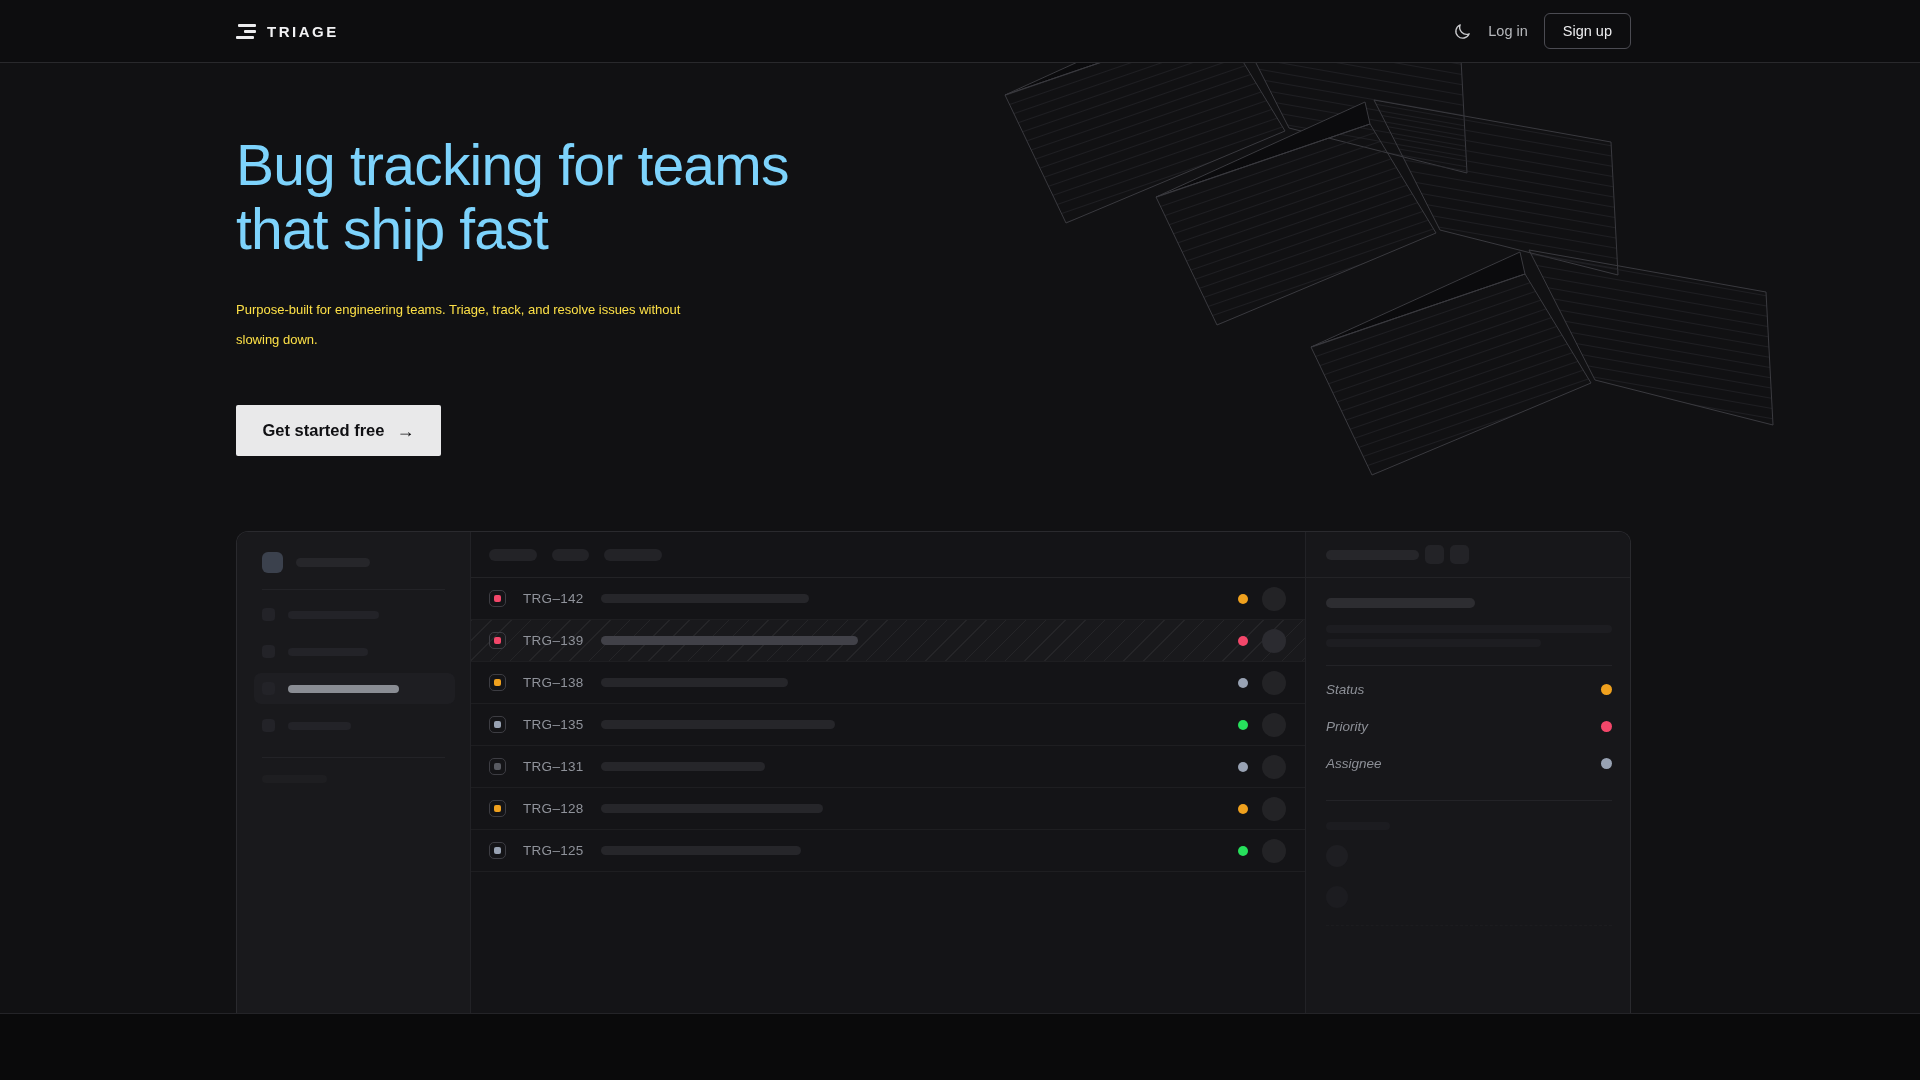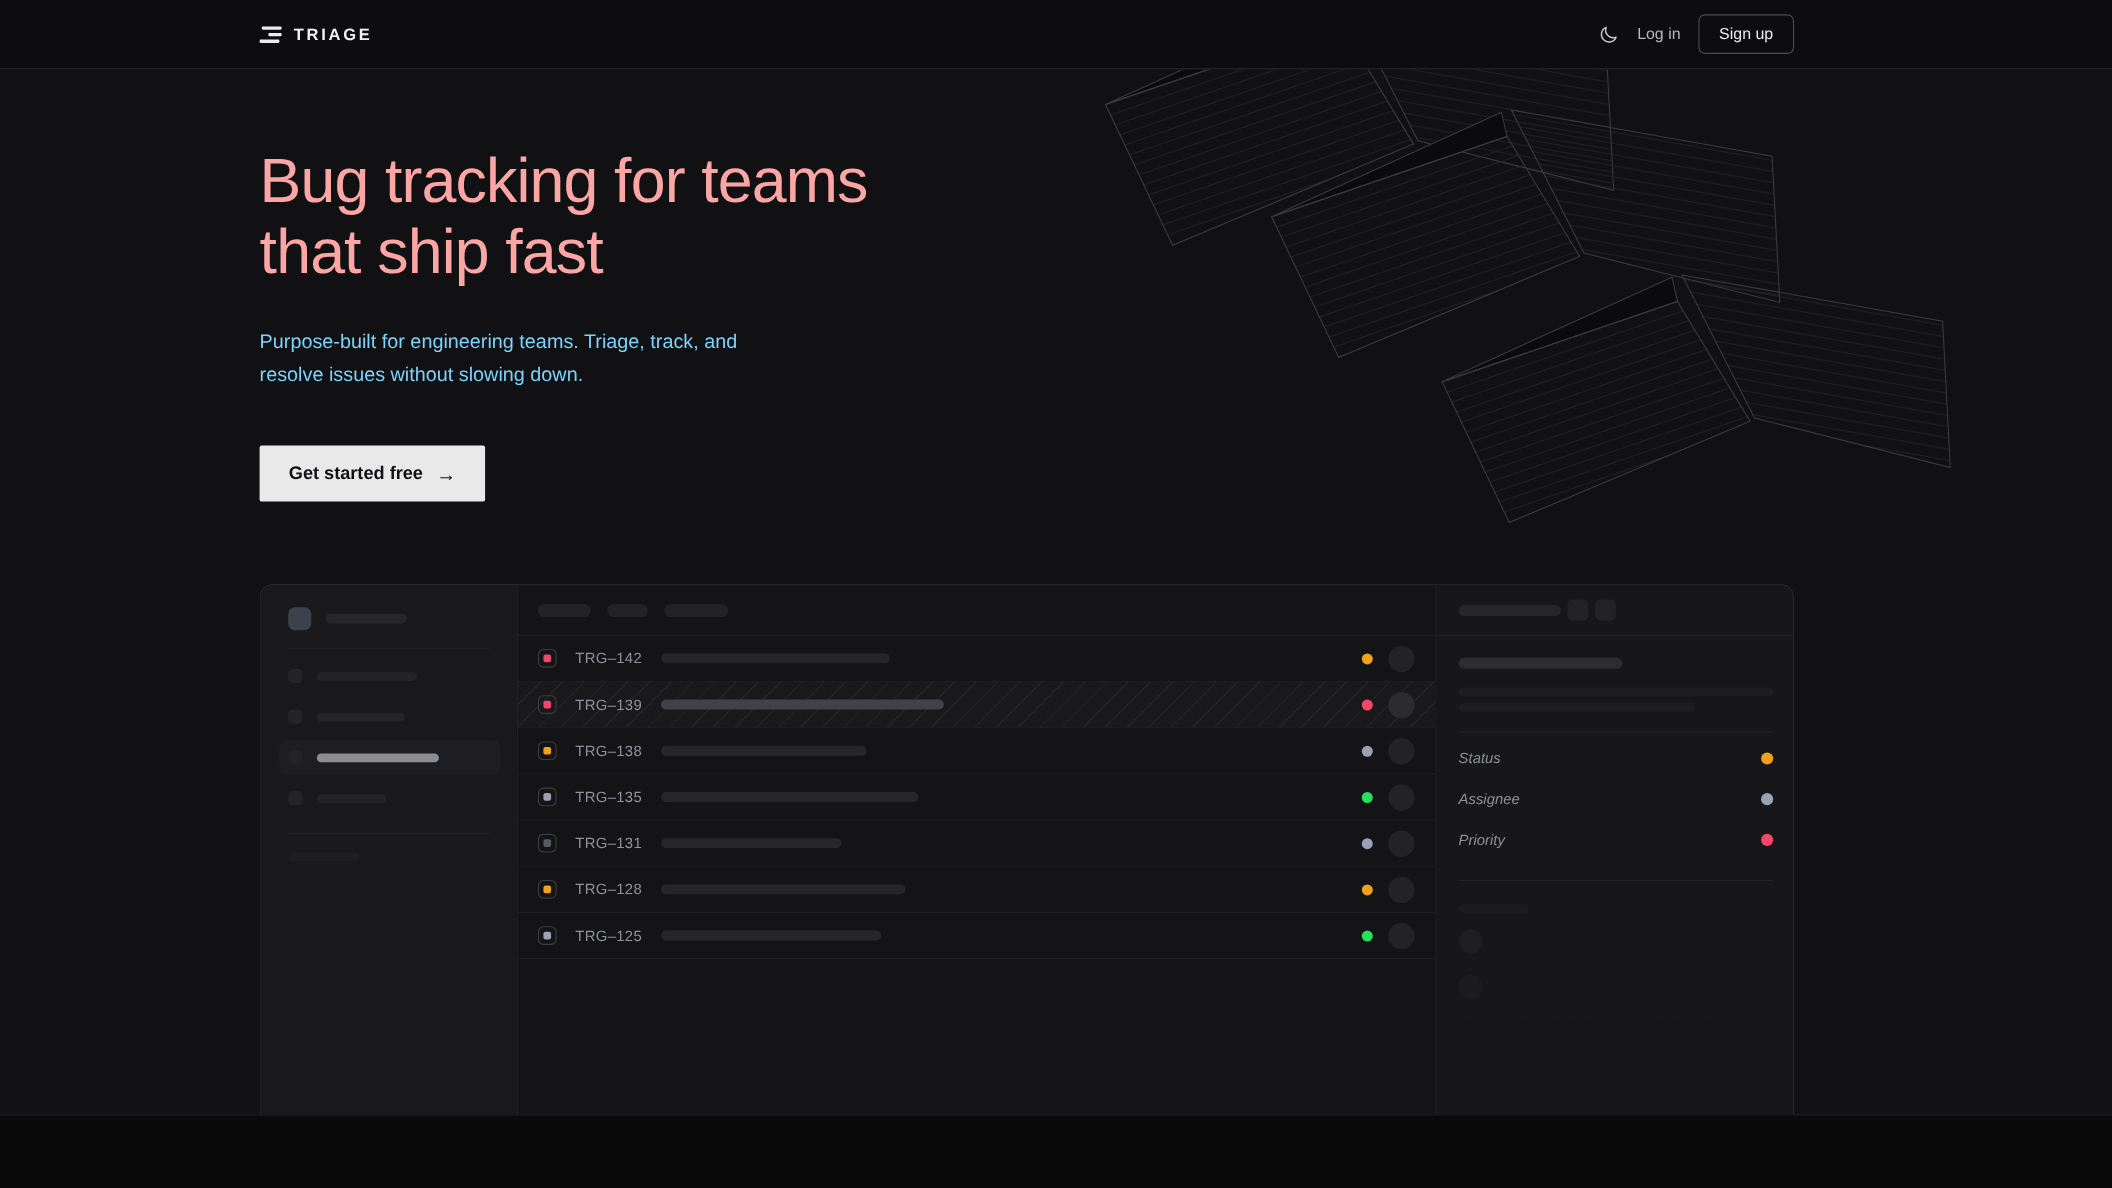--- a/index.html
+++ b/index.html
@@ -20,22 +20,22 @@
   .nav-actions { display:flex; align-items:center; gap:16px; }
   .theme-btn { background:none; border:none; cursor:pointer; display:flex; align-items:center; }
   .login-link { color:#b6b8bc; font-size:14.5px; text-decoration:none; cursor:pointer; }
   .signup-btn { background:transparent; border:1px solid #4b4b52; border-radius:6px; color:#ededef;
     font-size:14.5px; font-family:inherit; padding:9px 18px; cursor:pointer; }
 
   
   .hero { position:relative; height:950px; background:#111113; overflow:hidden; }
   .decor { position:absolute; left:950px; top:0; overflow:visible; pointer-events:none; }
   .hero-content { position:relative; z-index:2; }
-  h1 { padding-top:70px; color:#fca5a5; font-size:57px; line-height:64px; font-weight:500; letter-spacing:-0.8px; }
-  .subtitle { margin-top:34px; width:480px; color:#7dd3fc; font-size:18px; line-height:30px; }
+  h1 { padding-top:70px; color:#7dd3fc; font-size:57px; line-height:64px; font-weight:500; letter-spacing:-0.8px; }
+  .subtitle { margin-top:34px; width:480px; color:#fde047; font-size:13px; line-height:30px; }
   .cta-btn { margin-top:50px; width:205px; height:51px; background:#e9e9ea; color:#101013; border:none;
     border-radius:2px; font-size:16.5px; font-weight:600; font-family:inherit; display:flex;
     align-items:center; justify-content:center; gap:12px; cursor:pointer; }
   .cta-arrow { font-size:18px; font-weight:400; position:relative; top:0.5px; }
 
   
   .mockup { margin-top:75px; width:1395px; height:489px; border:1px solid #2a2a2e; border-bottom:none;
     border-radius:12px 12px 0 0; display:flex; overflow:hidden; background:#141417; }
   .skel { display:block; border-radius:5px; background:#26262a; }
 
@@ -263,26 +263,26 @@
           <span class="skel det-title"></span>
           <span class="skel det-line1"></span>
           <span class="skel det-line2"></span>
           <div class="det-div"></div>
           <div class="det-fields">
             <div class="det-field">
                 <span class="f-label">Status</span>
                 <span class="f-dot" style="background: rgb(240, 161, 30);"></span>
               </div>
               <div class="det-field">
+                <span class="f-label">Priority</span>
+                <span class="f-dot" style="background: rgb(243, 71, 106);"></span>
+              </div>
+              <div class="det-field">
                 <span class="f-label">Assignee</span>
                 <span class="f-dot" style="background: rgb(152, 162, 179);"></span>
-              </div>
-              <div class="det-field">
-                <span class="f-label">Priority</span>
-                <span class="f-dot" style="background: rgb(243, 71, 106);"></span>
               </div>
           </div>
           <div class="det-div"></div>
           <span class="skel det-label2"></span>
           <span class="det-circle" style="display:block;"></span>
           <span class="det-circle dim" style="display:block;"></span>
           <div class="det-dash"></div>
         </div>
       </div>
 

